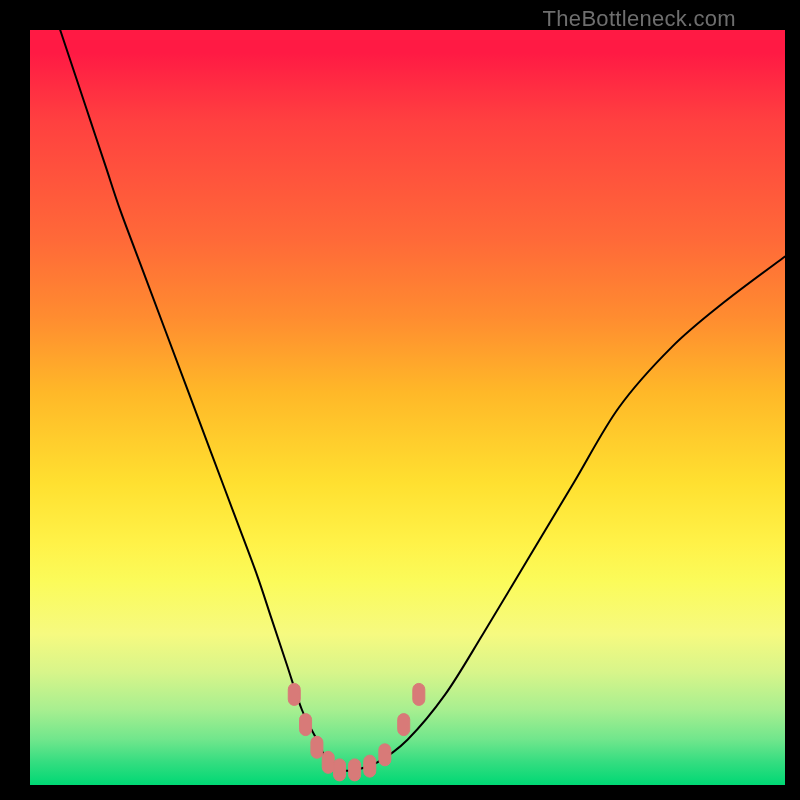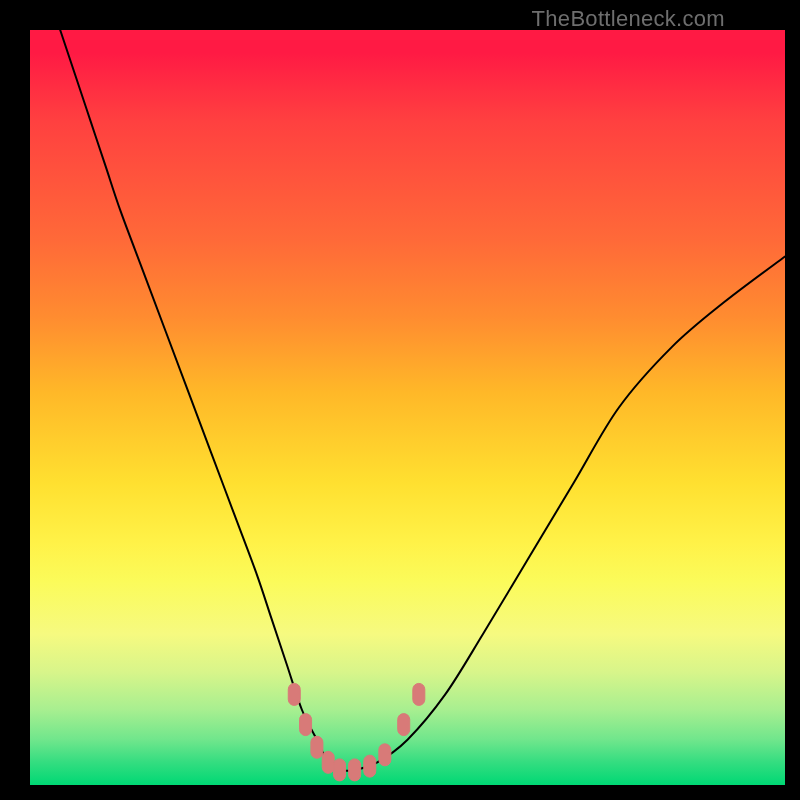--- a/index.html
+++ b/index.html
@@ -11,20 +11,21 @@
     overflow: hidden;
     font-family: Arial, Helvetica, sans-serif;
   }
   .frame {
     position: absolute;
     left: 0;
     top: 0;
     width: 737px;
     height: 800px;
     background: #000;
+    padding-left: 11px;
   }
   .plot-area {
     position: absolute;
     left: 30px;
     top: 30px;
     width: 755px;
     height: 755px;
     
     background: linear-gradient(to bottom,
       #ff1a44 0%,

